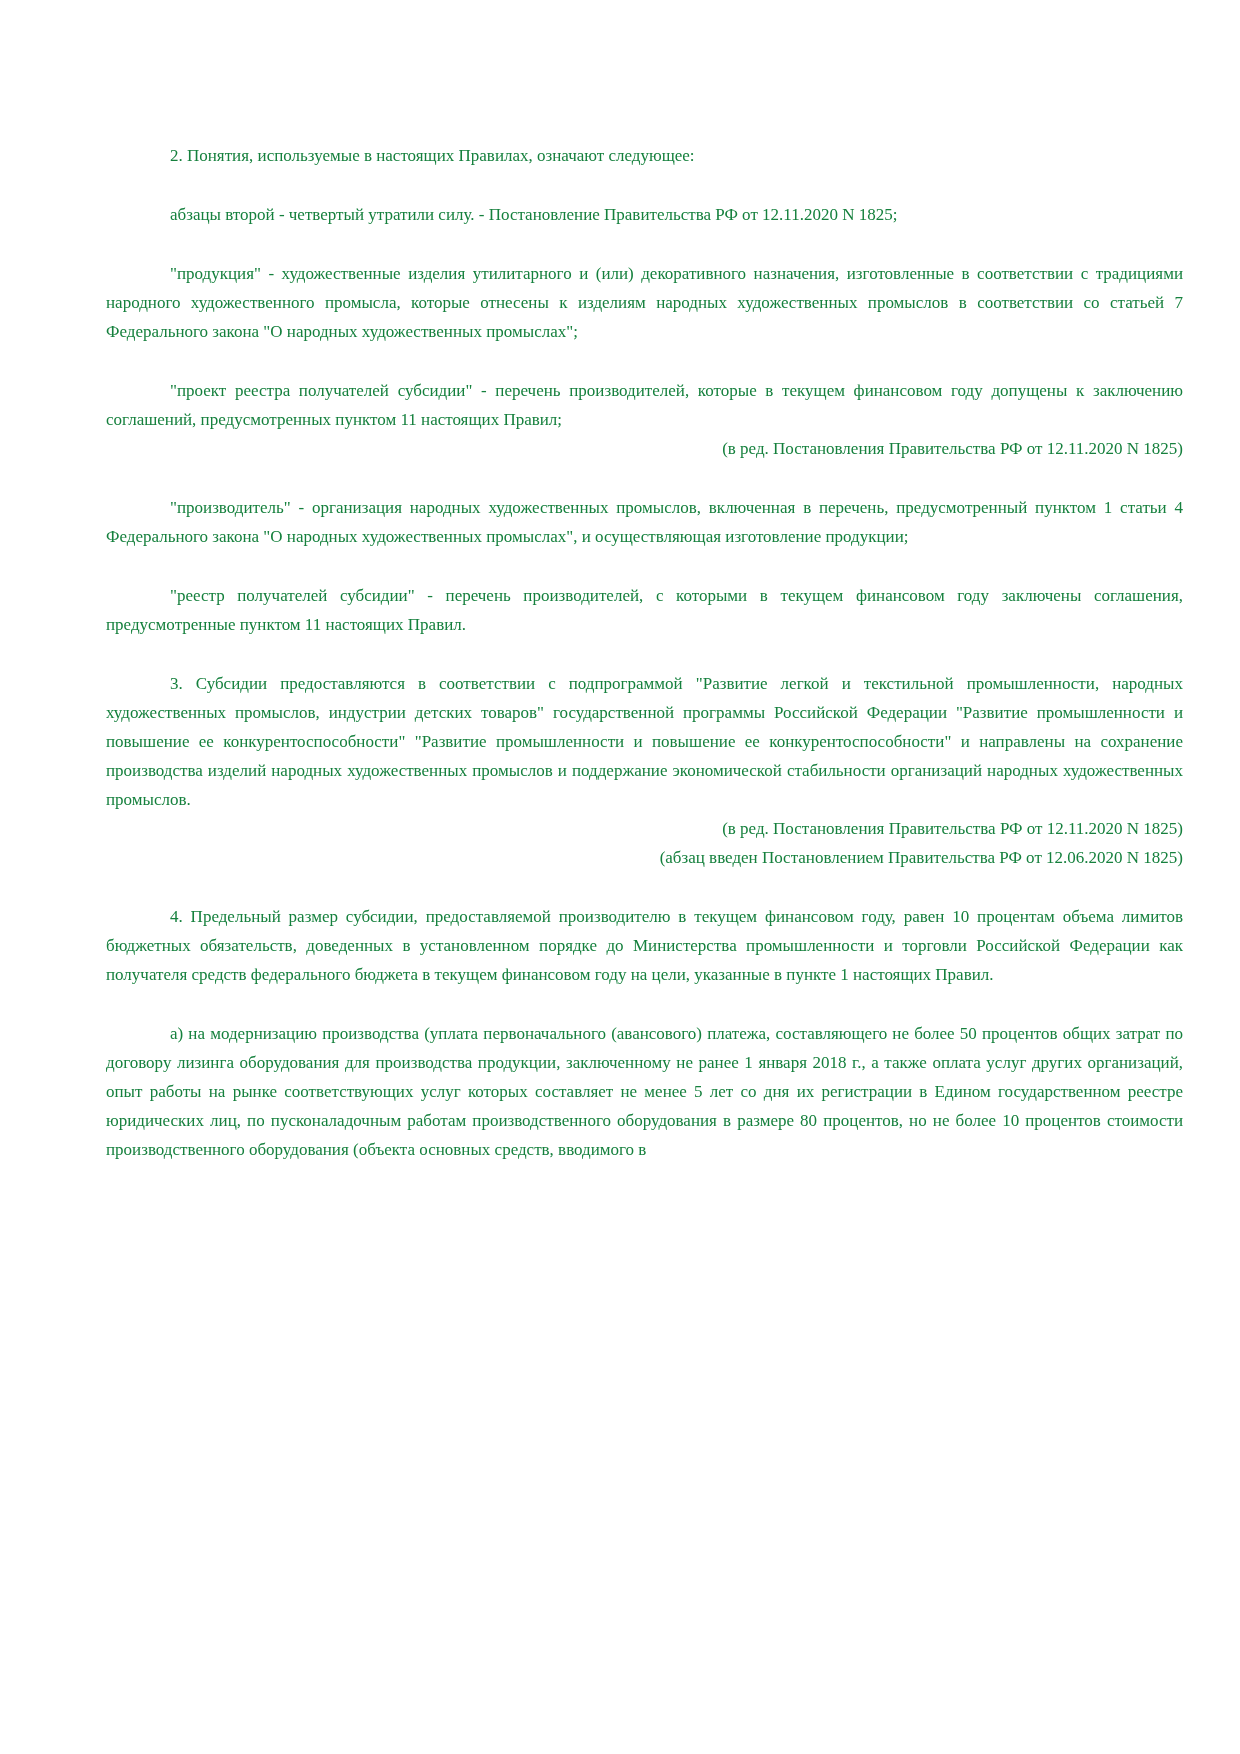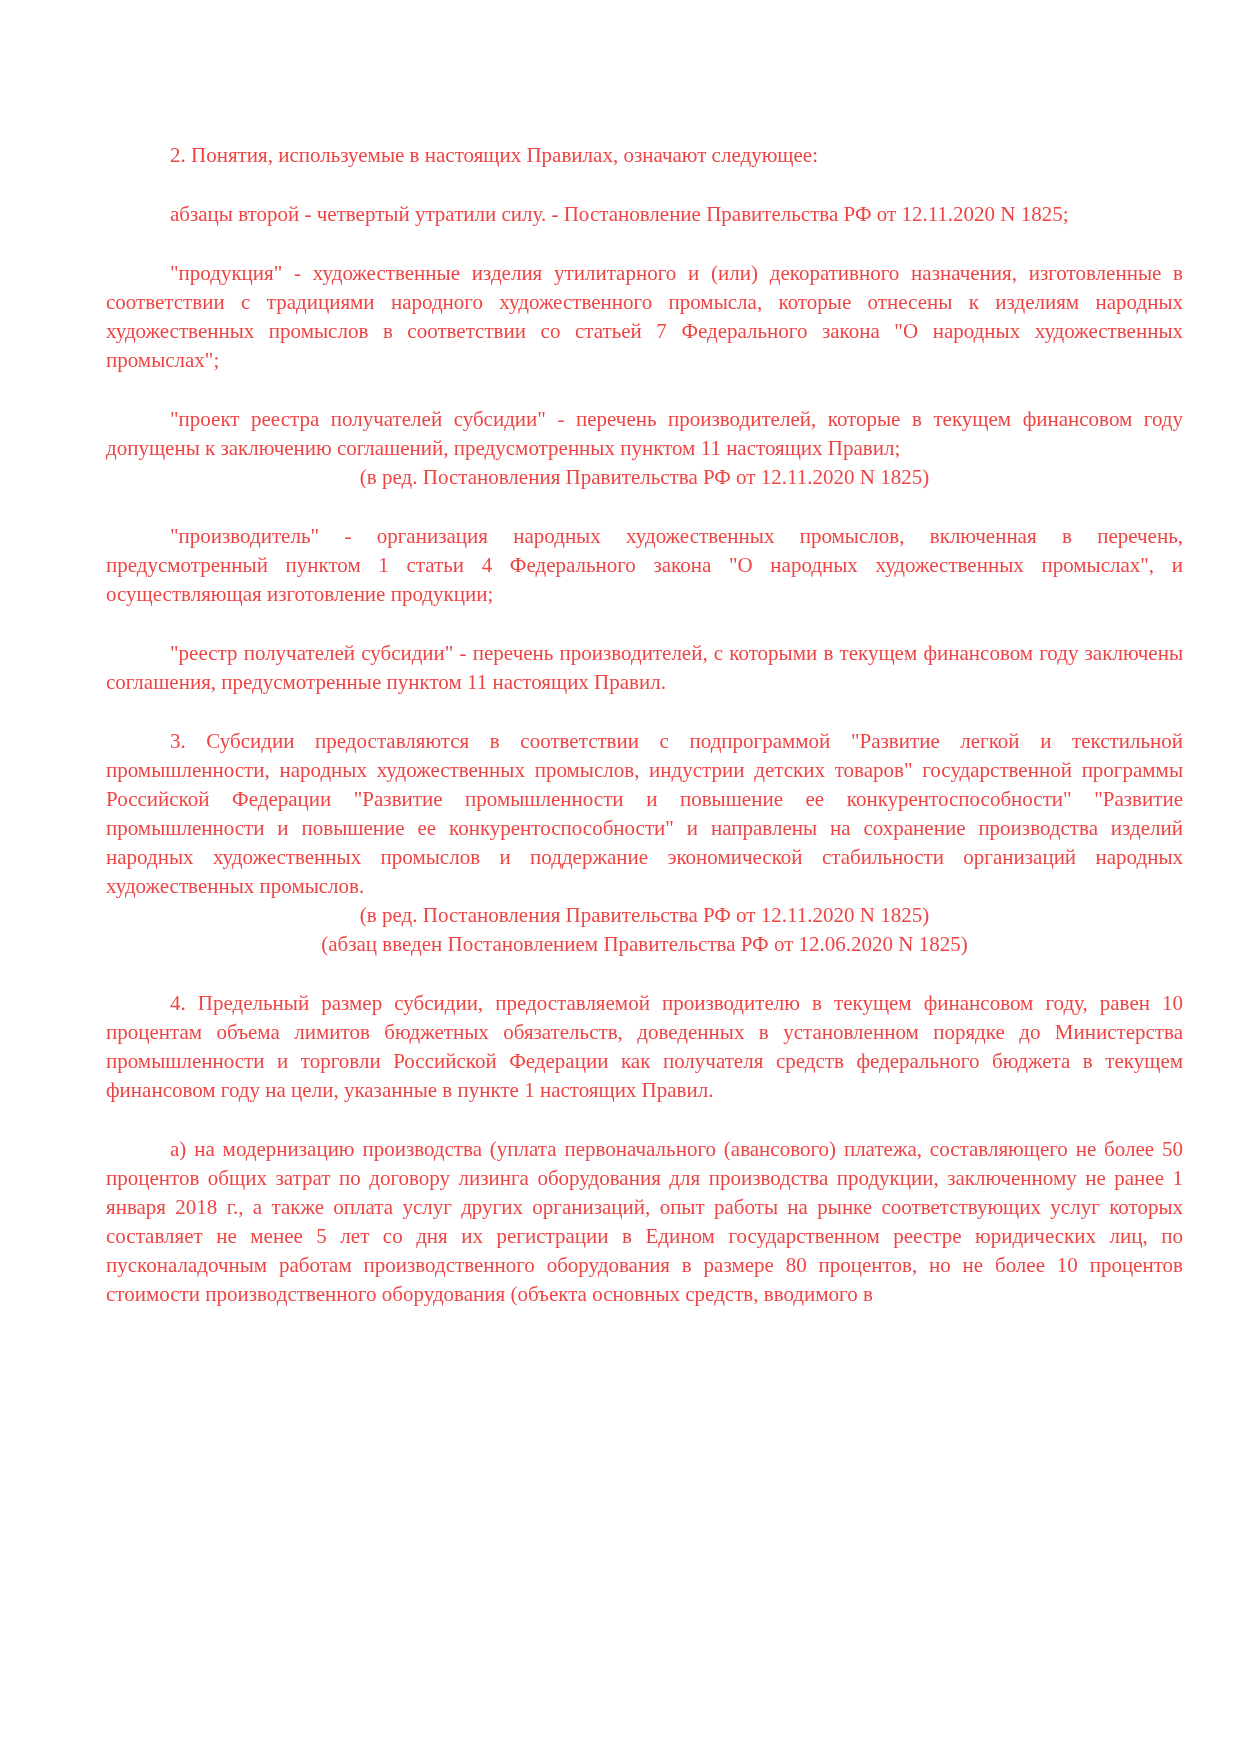--- a/index.html
+++ b/index.html
@@ -6,46 +6,46 @@
     margin: 0;
     padding: 0;
     background: #ffffff;
   }
   .page {
     position: relative;
     width: 1240px;
     height: 1754px;
     margin: 0 auto;
     background: #ffffff;
-    color: #ef4444;
+    color: #15803d;
     box-sizing: border-box;
     padding: 141px 57px 0 106px;
     font-family: "Liberation Serif", "DejaVu Serif", serif;
-    font-size: 21px;
+    font-size: 17px;
     line-height: 29px;
     overflow: hidden;
   }
   .page p {
     margin: 0;
     padding: 0;
   }
   .page p.body {
     margin-top: 30px;
     text-indent: 64px;
     text-align: justify;
     text-align-last: left;
   }
   .page p.body.first {
     margin-top: 0;
   }
   
   .page p.note {
     margin-top: 0;
     text-indent: 0;
-    text-align: center;
+    text-align: right;
   }
 </style>
 </head>
 <body>
 
 <div class="page">
   <p class="body first">2. Понятия, используемые в настоящих Правилах, означают следующее:</p>
   <p class="body">абзацы второй - четвертый утратили силу. - Постановление Правительства РФ от 12.11.2020 N 1825;</p>
   <p class="body">"продукция" - художественные изделия утилитарного и (или) декоративного назначения, изготовленные в соответствии с традициями народного художественного промысла, которые отнесены к изделиям народных художественных промыслов в соответствии со статьей 7 Федерального закона "О народных художественных промыслах";</p>
   <p class="body">"проект реестра получателей субсидии" - перечень производителей, которые в текущем финансовом году допущены к заключению соглашений, предусмотренных пунктом 11 настоящих Правил;</p>

